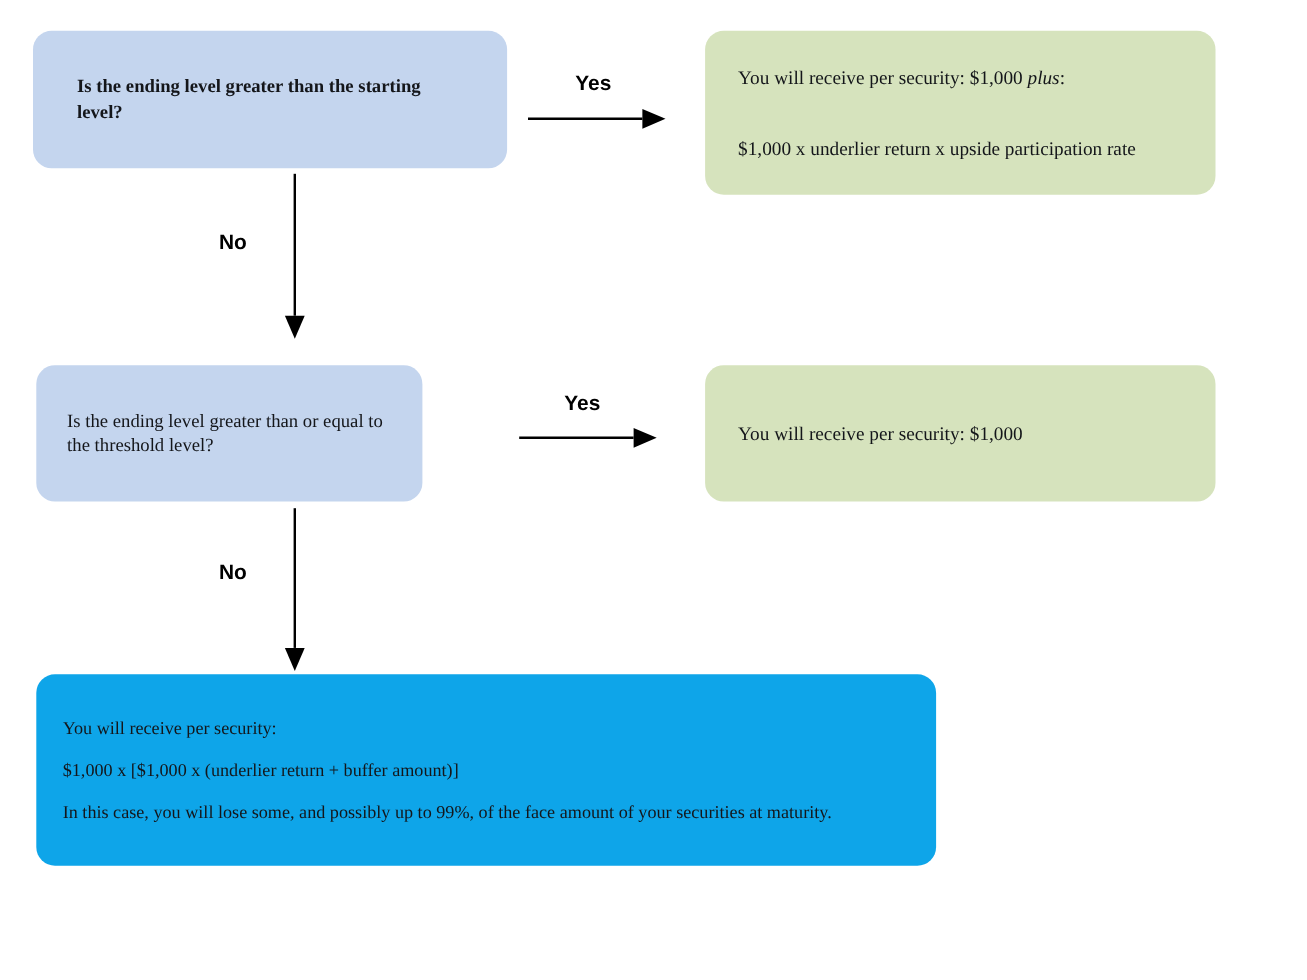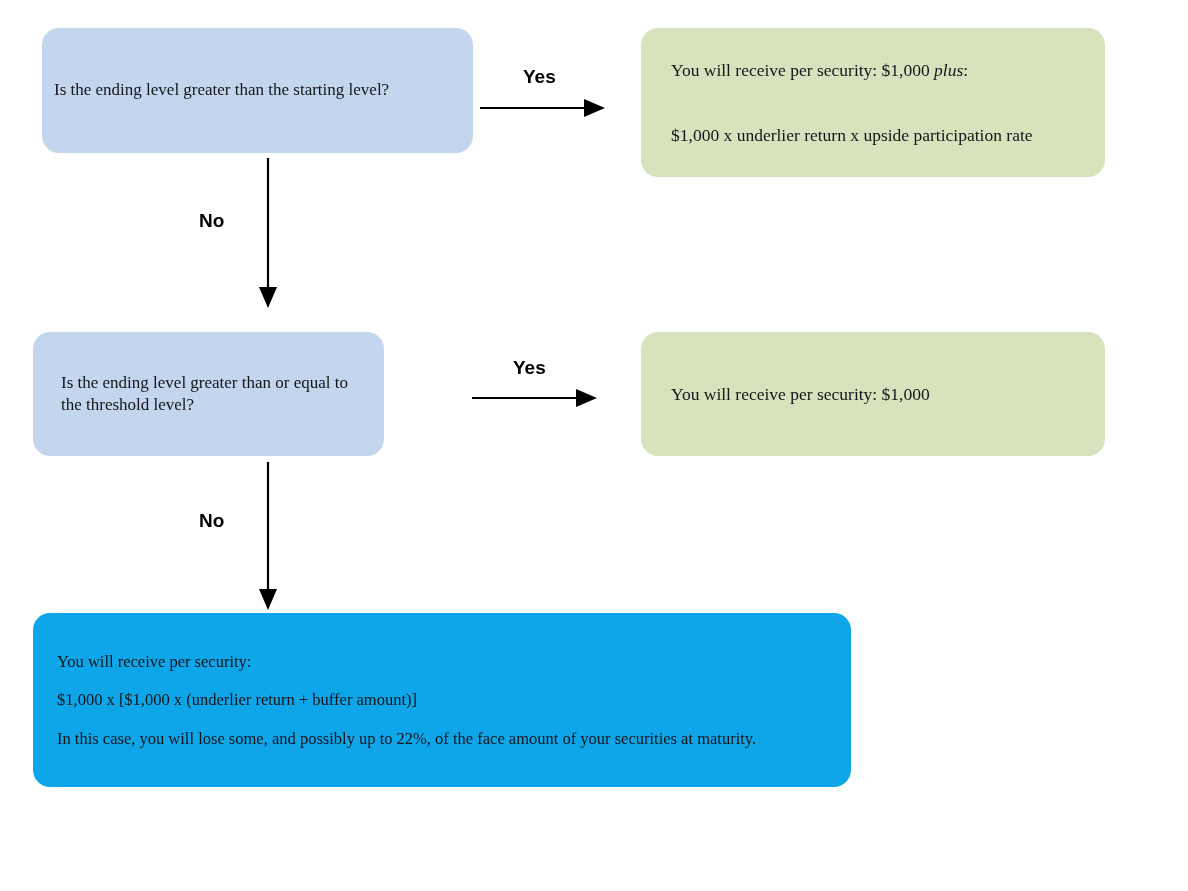--- a/index.html
+++ b/index.html
@@ -50,23 +50,24 @@
   }
   .node p + p {
     margin-top: 19px;
   }
   .node .ital {
     font-style: italic;
   }
 
   
   #node-q1 {
-    left: 42px;  top: 28px;
+    left: 30px;  top: 28px;
     width: 431px; height: 125px;
-    padding: 0 12px;
+    padding: 0 40px;
+    font-weight: bold;
   }
   #node-q1 p { font-size: 17px; }
 
   #node-a1 {
     left: 641px; top: 28px;
     width: 464px; height: 149px;
     padding: 0 30px;
   }
 
   #node-q2 {
@@ -164,16 +165,16 @@
 
   <div class="edge-label" id="label-no-2">No</div>
   <svg class="arrow-svg" id="arrow-no-2" viewBox="0 0 40 148">
     <line x1="20" y1="0" x2="20" y2="127"></line>
     <polygon points="11,127 29,127 20,148"></polygon>
   </svg>
 
   <div class="node outcome-loss" id="node-a3">
     <p>You will receive per security:</p>
     <p>$1,000 x [$1,000 x (underlier return + buffer amount)]</p>
-    <p>In this case, you will lose some, and possibly up to 22%, of the face amount of your securities at maturity.</p>
+    <p>In this case, you will lose some, and possibly up to 99%, of the face amount of your securities at maturity.</p>
   </div>
 
 </div>
 
 </body></html>

